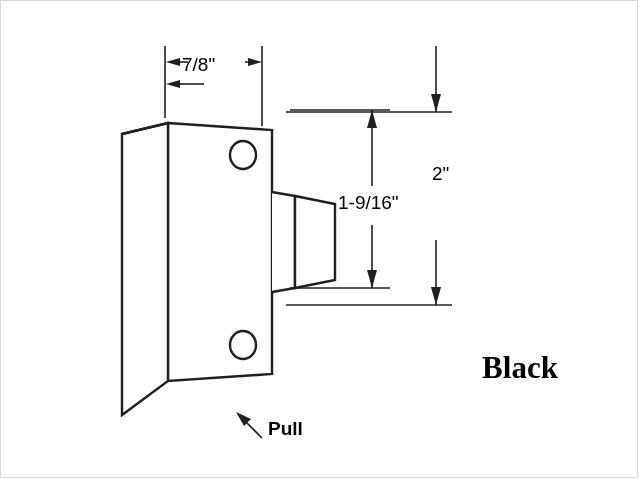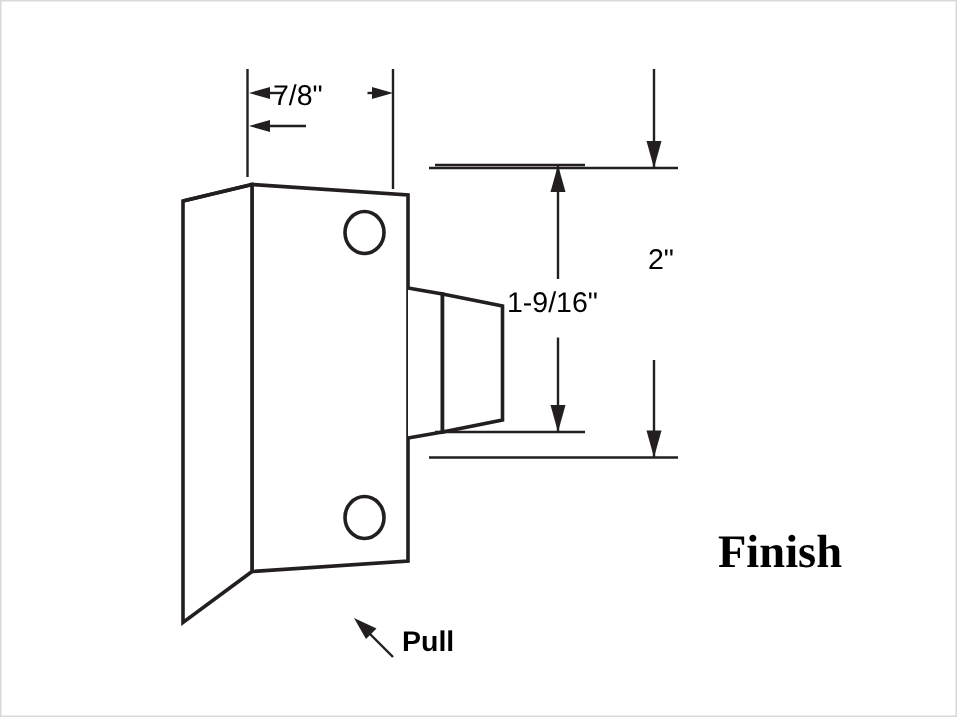--- a/index.html
+++ b/index.html
@@ -167,16 +167,16 @@
 
   <div class="dim-label" id="label-78">7/8"</div>
 
   <div class="dim-label" id="label-2">2"</div>
 
   <div class="dim-label" id="label-1916">1-9/16"</div>
 
   <div class="dim-label" id="label-pull">Pull</div>
 
   <div id="finish-block">
-    <div>Finish</div>
+    <div>Black</div>
   </div>
 
 </div>
 
 </body></html>

